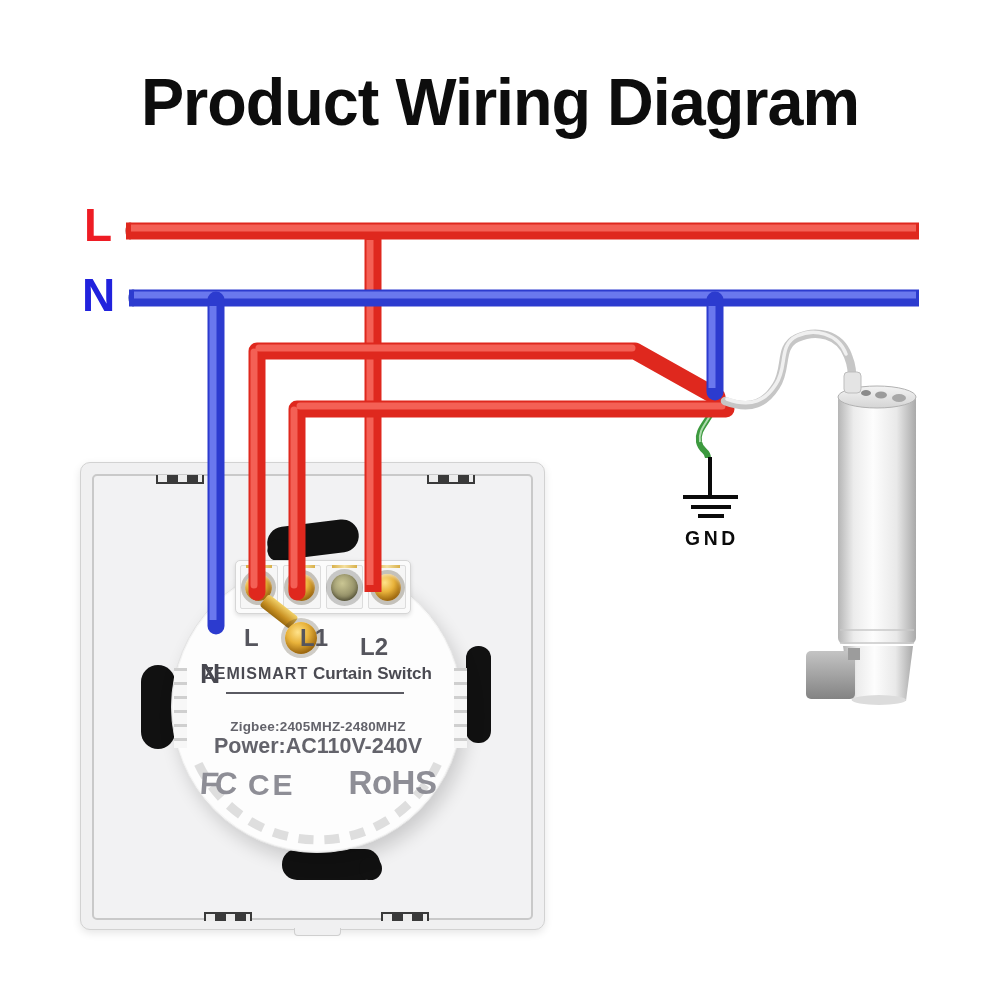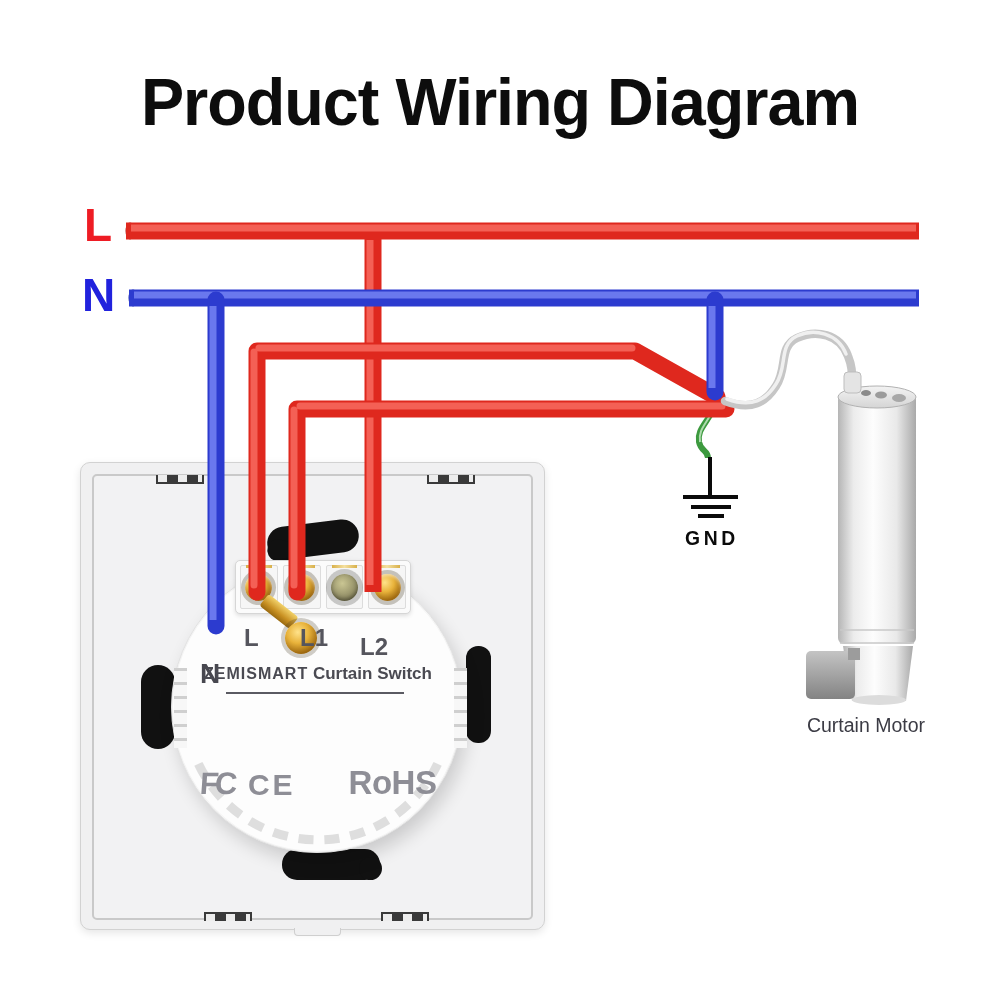--- a/index.html
+++ b/index.html
@@ -159,20 +159,26 @@
       <div class="term-label" style="left:72px;top:62px">L</div>
       <div class="term-label" style="left:128px;top:62px">L1</div>
       <div class="term-label" style="left:188px;top:71px">L2</div>
       <div class="n-big">N</div>
 
       <div class="etch brand-row">
         <span class="brand">ZEMISMART</span>
         <span>Curtain Switch</span>
       </div>
       <div class="brand-ul"></div>
+      <div class="etch zigbee-row">
+        <span>Zigbee:</span><span>2405MHZ-2480MHZ</span>
+      </div>
+      <div class="etch power-row">
+        <span>Power:</span><span>AC110V-240V</span>
+      </div>
       <div class="etch cert-row">
         <span class="cert-fc">FC</span>
         <span class="cert-ce">CE</span>
         <span class="cert-rohs">RoHS</span>
       </div>
     </div>
   </div>
 
   <svg class="overlay" width="1000" height="1000" viewBox="0 0 1000 1000">
     <defs>
@@ -234,15 +240,14 @@
 
     <g>
       <line class="w gnd" x1="710" y1="457" x2="710" y2="496"></line>
       <line class="w gnd" x1="683" y1="497" x2="738" y2="497" stroke-width="5"></line>
       <line class="w gnd" x1="691" y1="507" x2="731" y2="507" stroke-width="5"></line>
       <line class="w gnd" x1="698" y1="516" x2="724" y2="516" stroke-width="5"></line>
     </g>
   </svg>
 
   <div class="gnd-label">GND</div>
-  <div class="motor-label">Curtain Motor</div>
 
 </div>
 
 </body></html>

